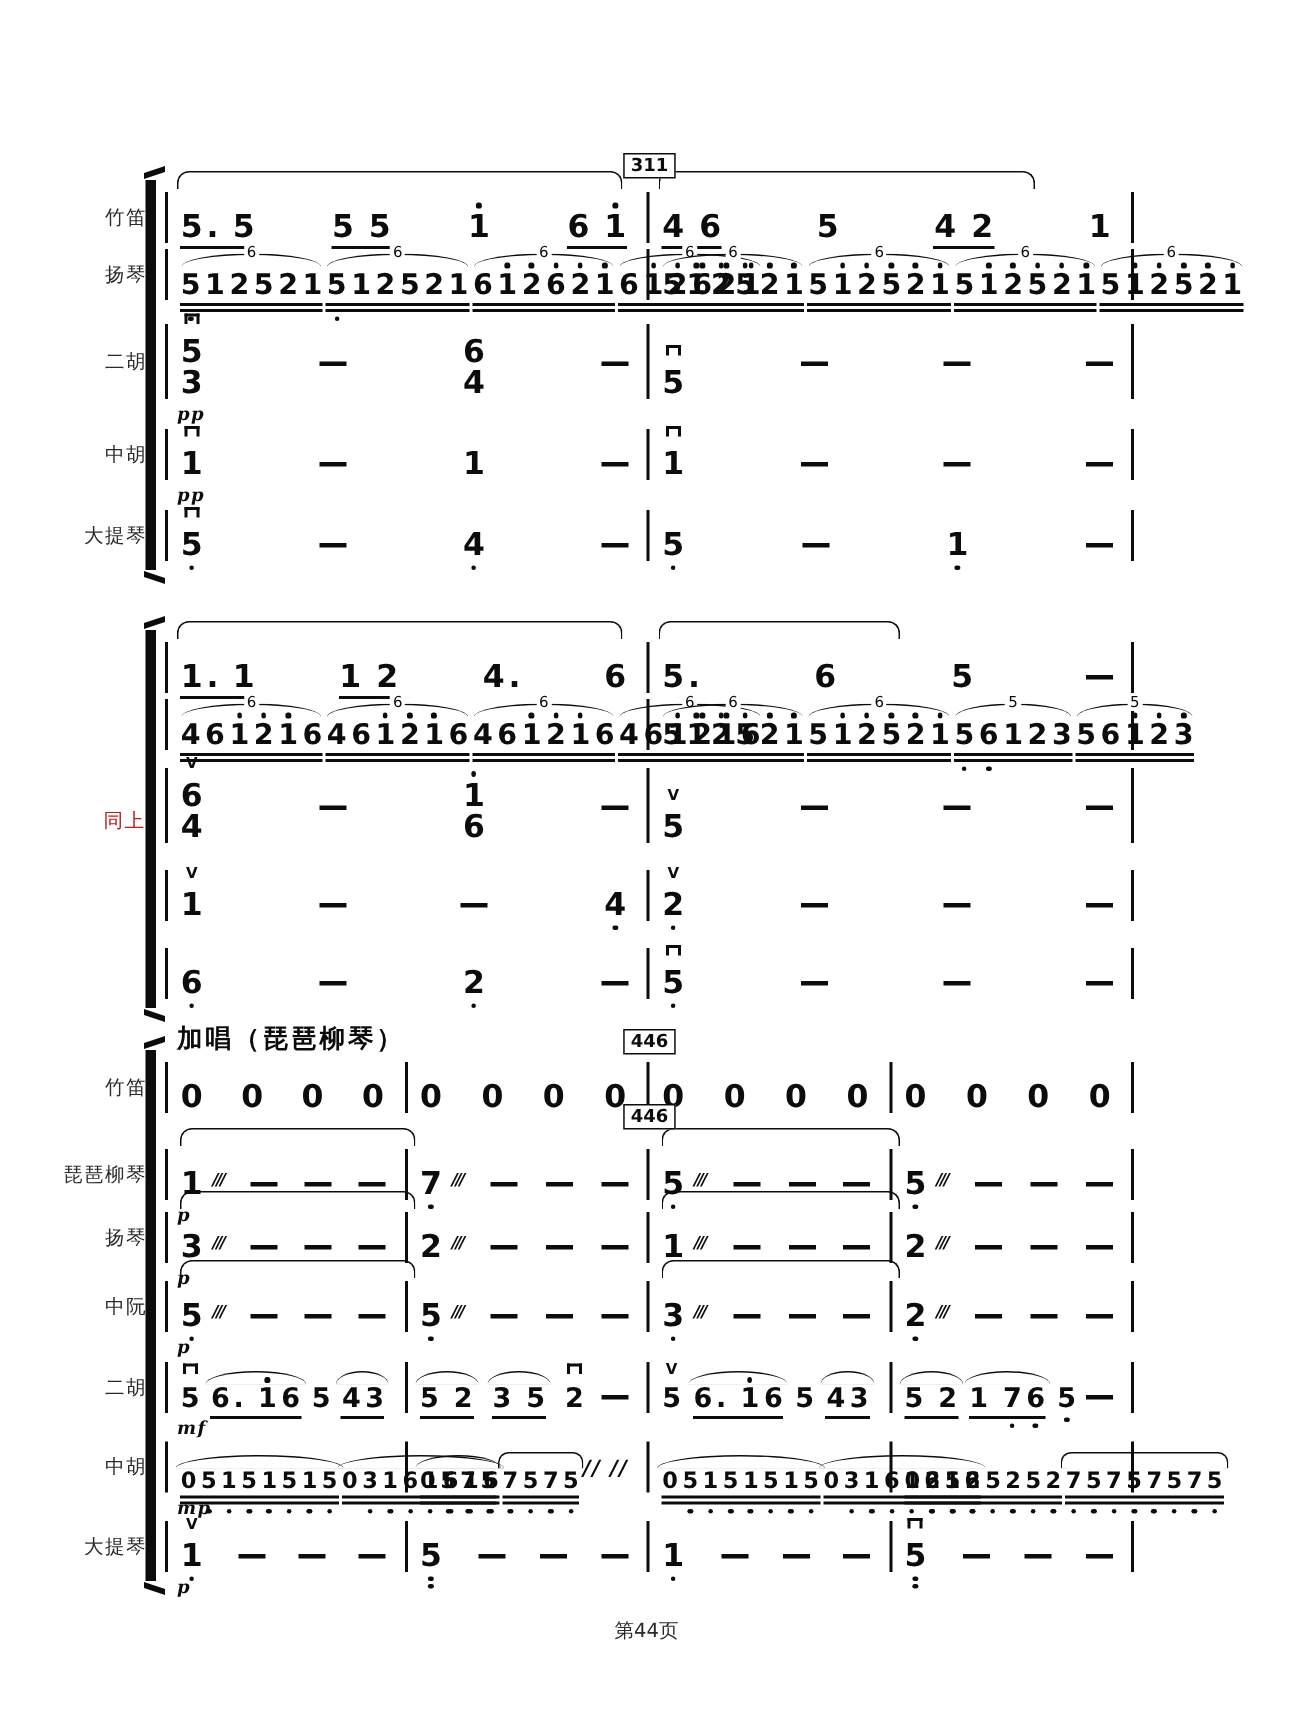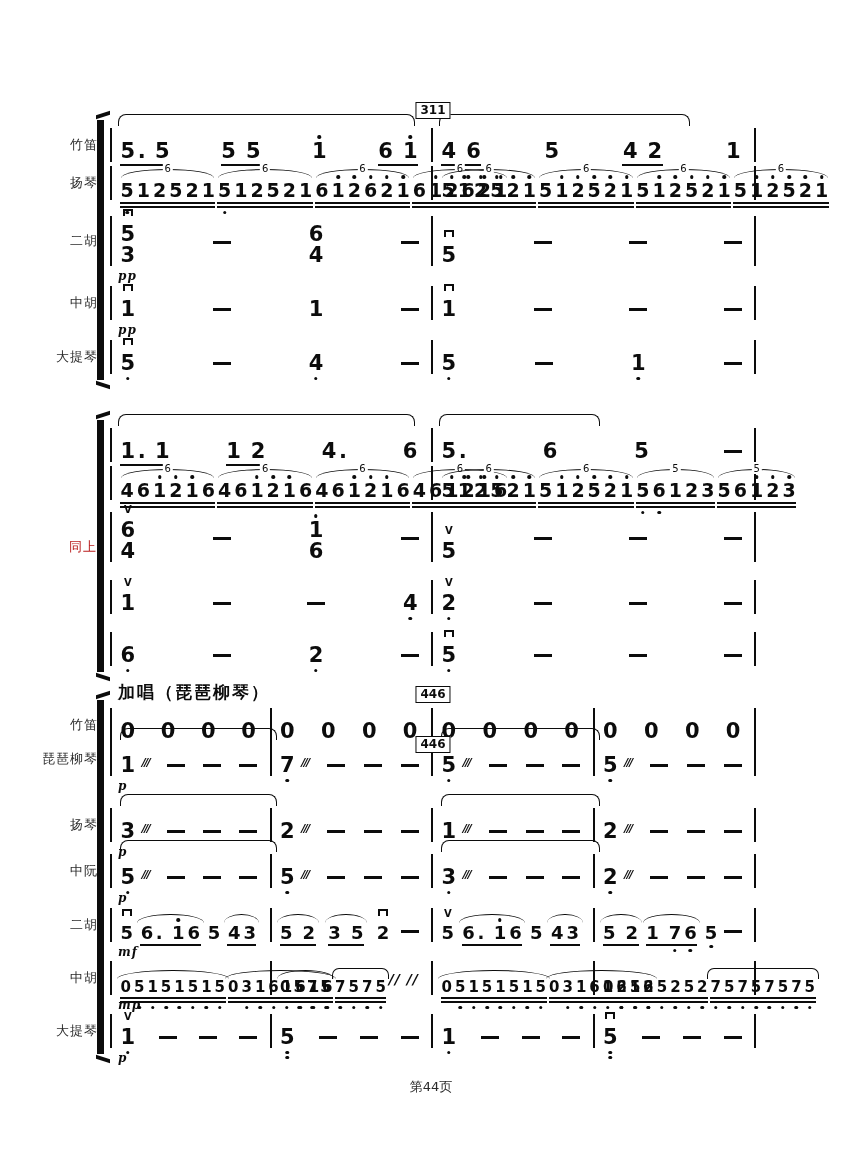--- a/index.html
+++ b/index.html
@@ -731,21 +731,21 @@
                 </span>
               </div>
               <div class="tok">
                 <span class="txt">
                   <span class="ch">0</span>
                 </span>
               </div>
             </div>
           </div>
         </div>
-        <div class="row" style="top: 64px; font-size: 21px;">
+        <div class="row" style="top: 88px; font-size: 21px;">
           <div class="label">琵琶柳琴</div>
           <div class="music">
             <div class="measure first" style="width: 25%;">
               <div class="slur" style="left: 5%; width: 100%;"></div>
               <div class="tok">
                 <span class="txt">
                   <span class="ch">1</span>
                 </span>
                 <span class="trem">///</span>
                 <div class="dyn">p</div>

